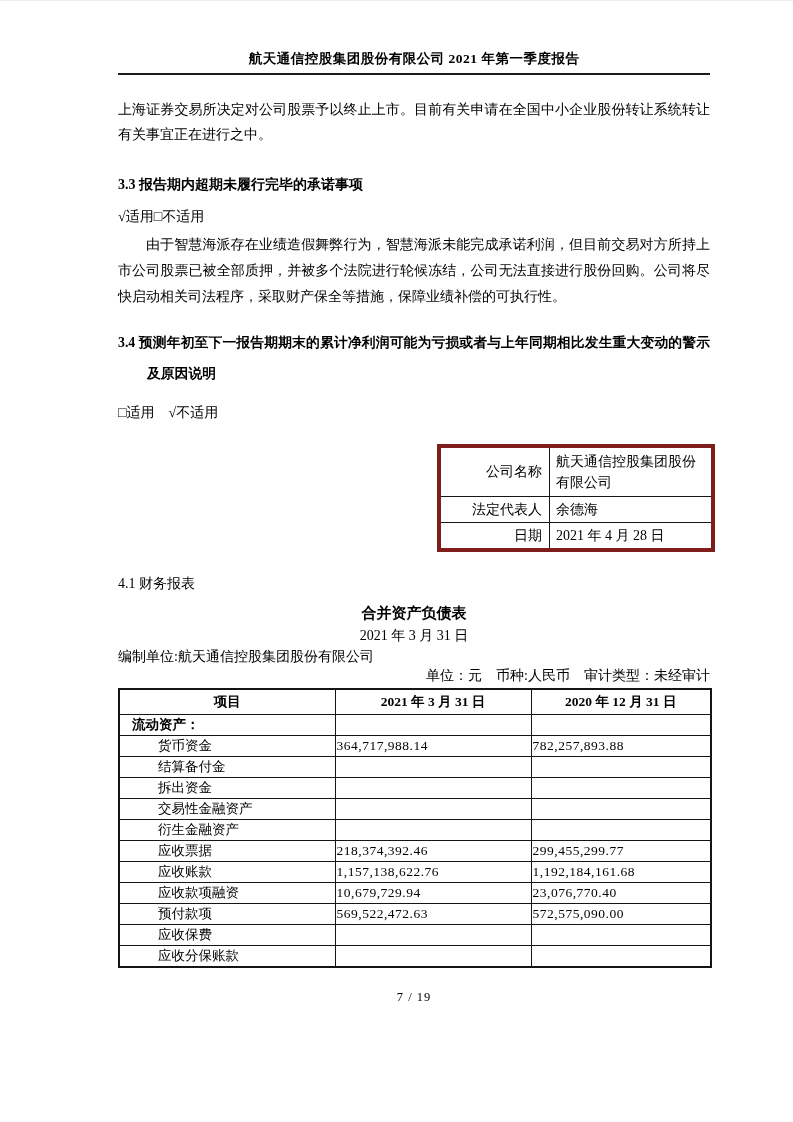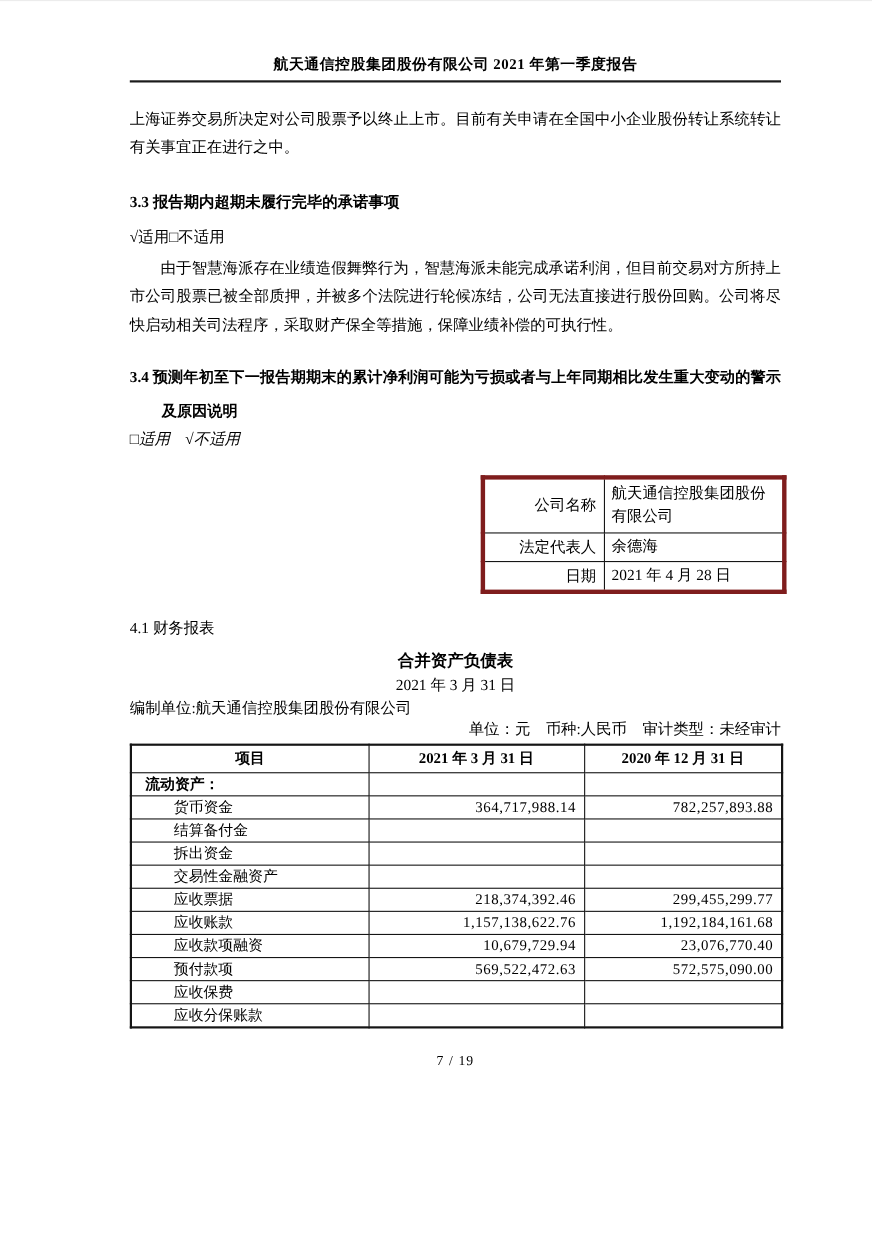--- a/index.html
+++ b/index.html
@@ -54,21 +54,21 @@
   }
   .h34 {
     margin: 17px 0 0 0;
     font-size: 13.8px;
     line-height: 31px;
     font-weight: bold;
     padding-left: 29px;
     text-indent: -29px;
     text-align: justify;
   }
-  .applic2 { margin-top: 2px; font-style: italic; }
+  .applic2 { margin-top: 14px; }
 
   .sig-table {
     margin: 21px 0 0 319px;
     border-collapse: collapse;
     width: 278px;
     font-size: 14px;
     border: 4px solid #7f1d1d;
     table-layout: fixed;
   }
   .sig-table td { border: 1.5px solid #161616; vertical-align: middle; }
@@ -93,21 +93,21 @@
     border: 2px solid #151515;
   }
   .bs-table th, .bs-table td { border: 1.5px solid #151515; vertical-align: middle; }
   .bs-table th { height: 22px; font-weight: bold; text-align: center; }
   .bs-table td { height: 18px; }
   .col-item  { width: 216px; }
   .col-v2021 { width: 196px; }
   .col-v2020 { width: 180px; }
   .item { text-align: left; padding-left: 12px; }
   .item.ind { padding-left: 38px; }
-  .num { text-align: right; padding-right: 7px; letter-spacing: 0.5px; }
+  .num { text-align: left; padding-right: 7px; letter-spacing: 0.5px; }
   .sec-row .item { font-weight: bold; }
 
   .footer {
     margin-top: 22px;
     text-align: center;
     font-size: 12.5px;
     letter-spacing: 1px;
   }
 </style>
 </head>
@@ -183,20 +183,25 @@
         <td class="item ind">拆出资金</td>
         <td class="num"></td>
         <td class="num"></td>
       </tr>
       <tr>
         <td class="item ind">交易性金融资产</td>
         <td class="num"></td>
         <td class="num"></td>
       </tr>
       <tr>
+        <td class="item ind">衍生金融资产</td>
+        <td class="num"></td>
+        <td class="num"></td>
+      </tr>
+      <tr>
         <td class="item ind">应收票据</td>
         <td class="num">218,374,392.46</td>
         <td class="num">299,455,299.77</td>
       </tr>
       <tr>
         <td class="item ind">应收账款</td>
         <td class="num">1,157,138,622.76</td>
         <td class="num">1,192,184,161.68</td>
       </tr>
       <tr>

